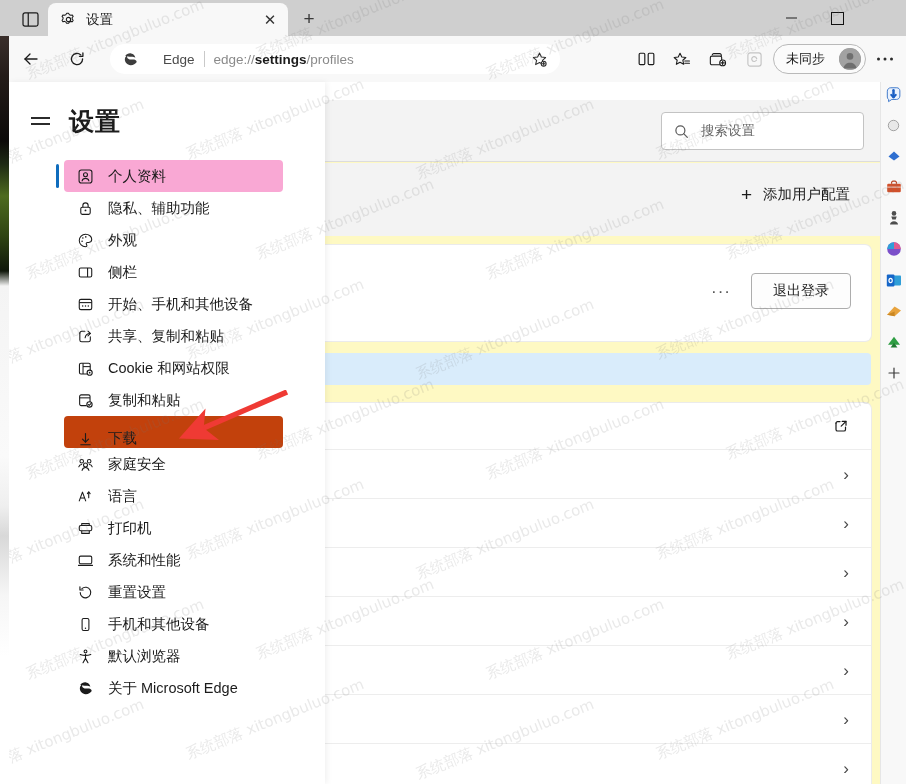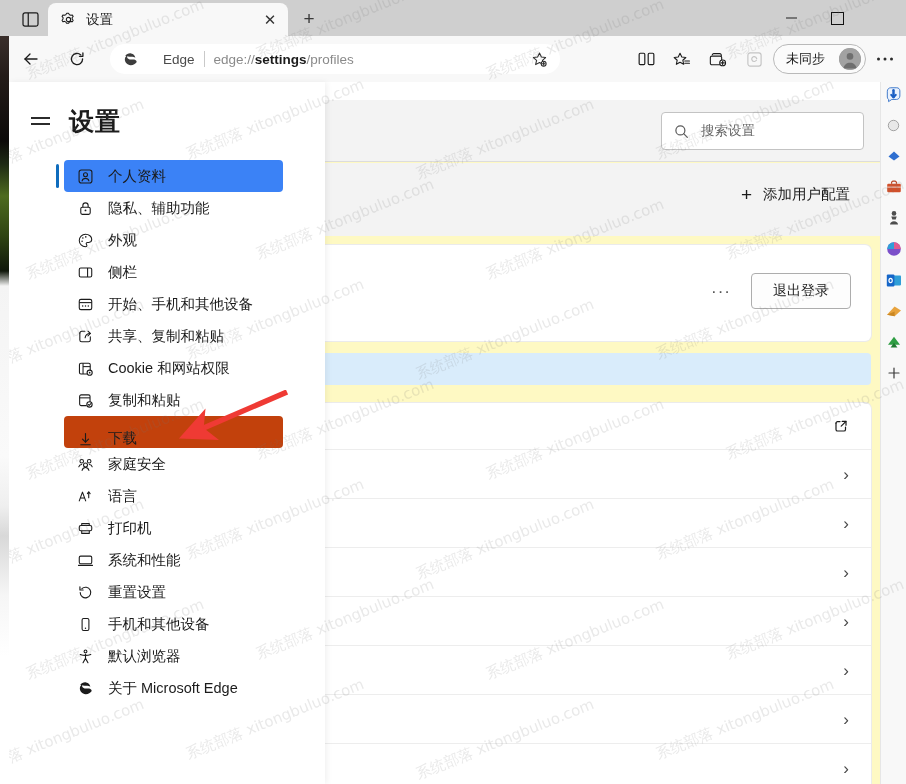--- a/index.html
+++ b/index.html
@@ -168,21 +168,21 @@
   .hamburger { width: 22px; height: 22px; display:flex; flex-direction:column; justify-content:center; gap:4px; }
   .hamburger span { display:block; width: 19px; height: 1.6px; background:#2b2b2b; }
   .flyout-title { font-size: 25px; font-weight: 700; color: #1b1b1b; letter-spacing: 1px; }
 
   .nav { margin-top: 14px; }
   .nav-item {
     position: relative; display: flex; align-items: center; gap: 14px;
     height: 32px; margin: 0 42px 0 55px; padding-left: 12px; border-radius: 4px;
     font-size: 14.5px; color: #1b1b1b;
   }
-  .nav-item.selected { background: #3b82f6; }
+  .nav-item.selected { background: #f9a8d4; }
   .nav-item.hovered { background: #c2410c; align-items: flex-end; }
   .nav-item.selected::before {
     content:""; position: absolute; left: -8px; top: 4px; width: 3px; height: 24px;
     background: #0f6cbd; border-radius: 2px;
   }
   .nav-ico { width: 18px; height: 18px; flex: 0 0 18px; display:flex; align-items:center; justify-content:center; }
   .nav-label { white-space: nowrap; }
 
   
   .arrow { position: absolute; left: 165px; top: 390px; z-index: 50; pointer-events:none; }

